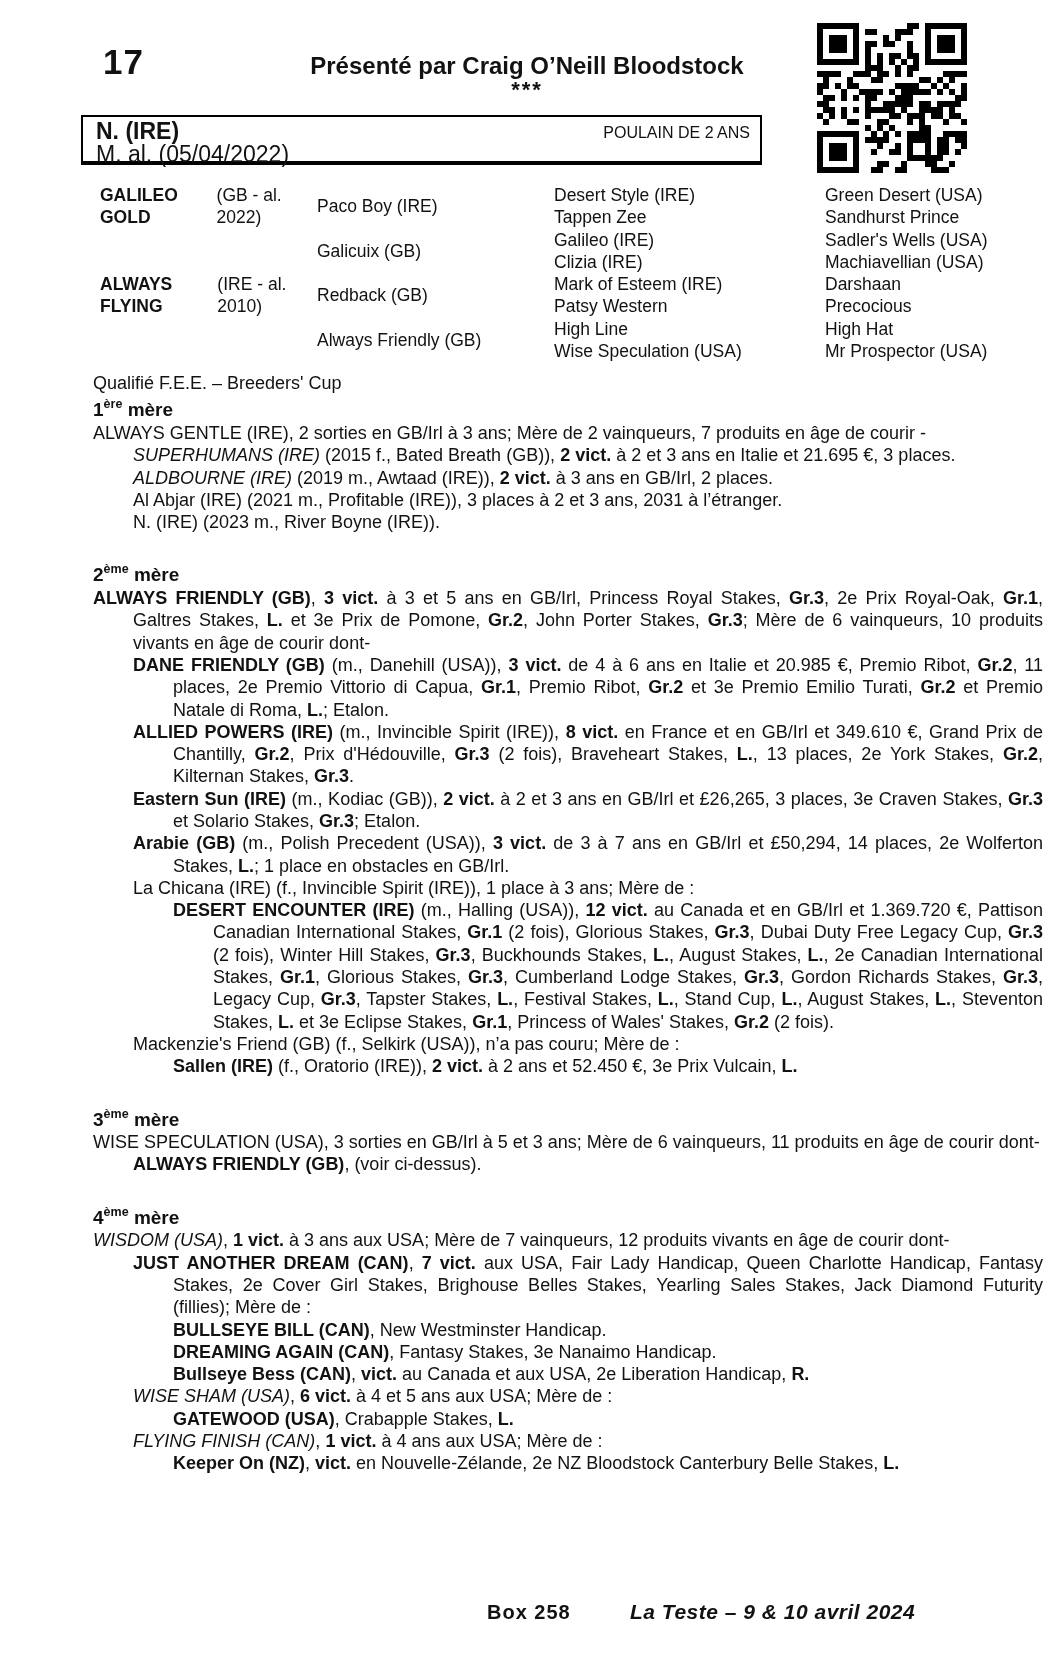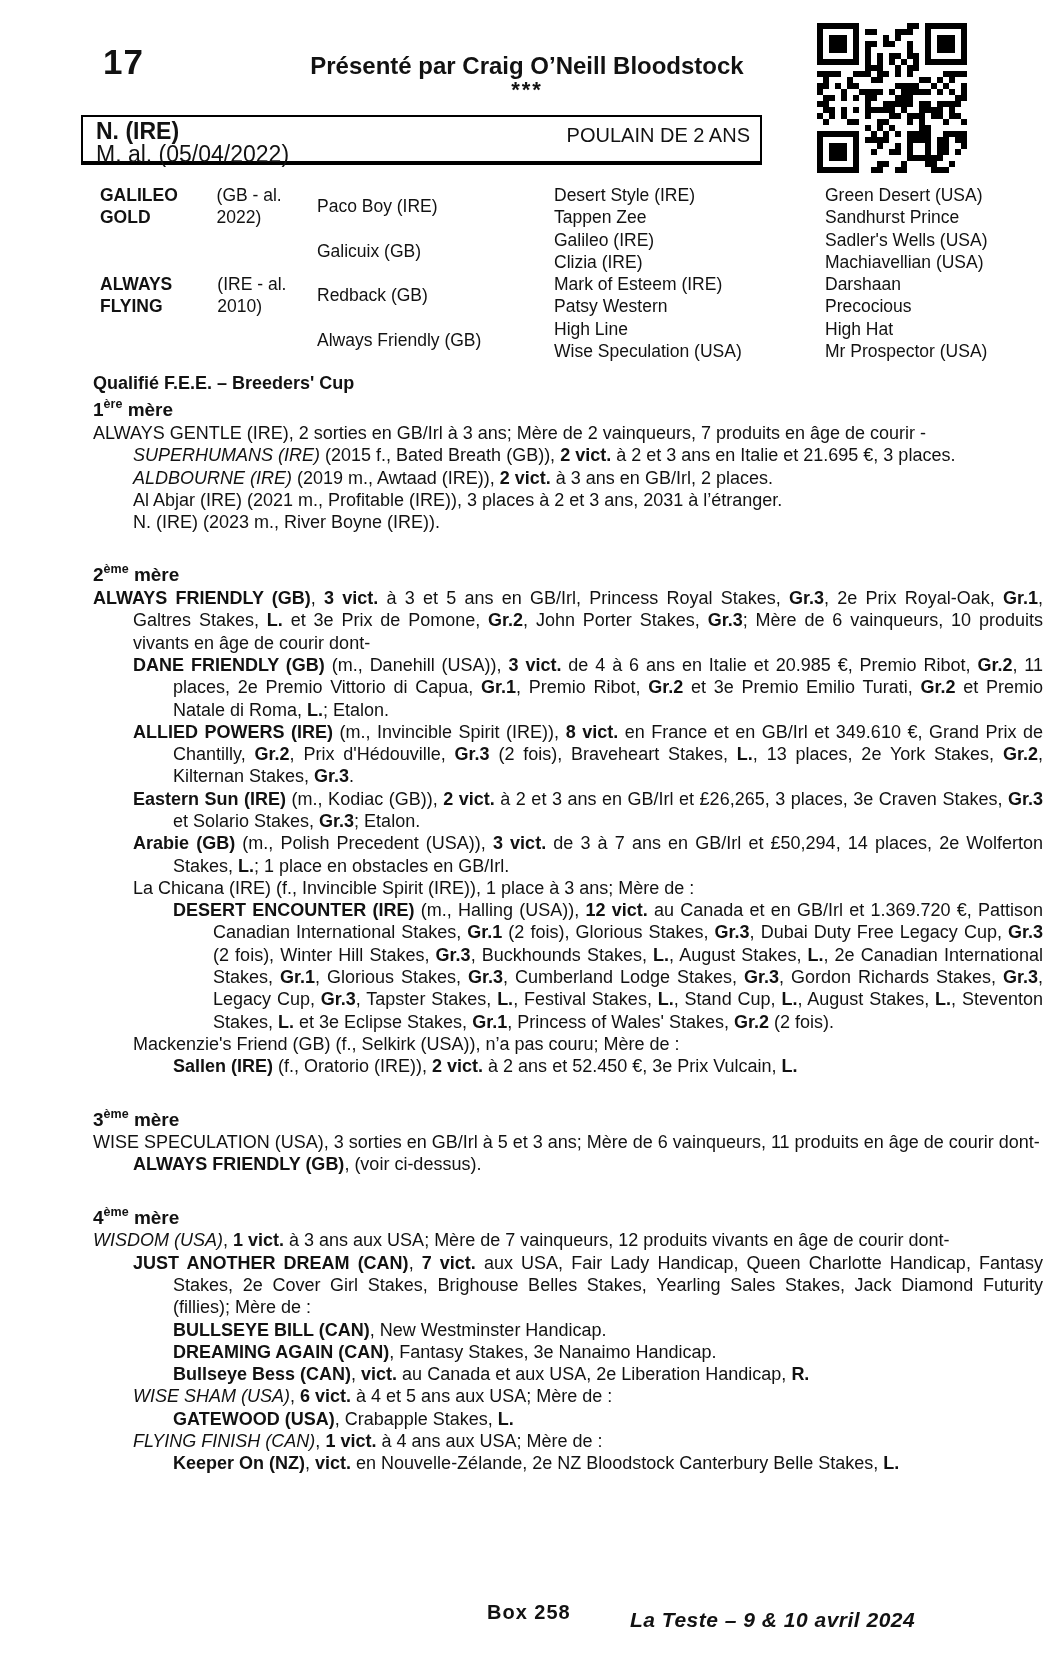--- a/index.html
+++ b/index.html
@@ -6,41 +6,41 @@
   .page{position:relative;width:1063px;height:1654px;background:#ffffff;color:#121212;
         font-family:"Liberation Sans","DejaVu Sans",sans-serif;overflow:hidden;margin:0 auto;}
   .lot{position:absolute;left:103px;top:42px;font-size:35px;font-weight:bold;letter-spacing:1px;}
   .presenter-wrap{position:absolute;left:93px;top:51px;width:868px;text-align:center;}
   .presenter{font-size:24px;font-weight:bold;line-height:30px;}
   .stars{font-size:22px;font-weight:bold;line-height:12px;margin-top:3px;letter-spacing:2px;}
   .namebox{position:absolute;left:81px;top:115px;width:681px;height:50px;box-sizing:border-box;
            border:2px solid #000;border-bottom-width:4px;background:#fff;}
   .horse-name{position:absolute;left:13px;top:1px;font-size:23px;font-weight:bold;}
   .horse-birth{position:absolute;left:13px;top:24px;font-size:23px;}
-  .horse-cat{position:absolute;right:10px;top:7px;font-size:20px;}
+  .horse-cat{position:absolute;right:10px;top:7px;font-size:16px;}
   .qr{position:absolute;left:817px;top:23px;width:150px;height:150px;}
   .ped{position:absolute;left:100px;top:184px;width:900px;display:grid;
        grid-template-columns:217px 237px 271px 1fr;grid-template-rows:repeat(8,22.3px);
        font-size:17.5px;}
   .ped-cell{line-height:22.3px;white-space:nowrap;}
   .ped-sire{display:flex;flex-direction:row;justify-content:center;}
   .ped-sire .nm{font-weight:bold;line-height:22.3px;}
   .ped-sire .og{line-height:22.3px;}
   .ped-mid{display:flex;align-items:center;}
   .bodytext{position:absolute;left:93px;top:372px;width:950px;font-size:18px;line-height:22.3px;}
   .bodytext p{margin:0;text-align:justify;}
-  .qual{width:840px;text-align:center;font-weight:bold;}
+  .qual{width:840px;text-align:center;}
   .mere-h{font-weight:bold;font-size:19px;line-height:22.3px;}
   .mere-h.gap{margin-top:26px;}
   .mere-h sup{font-size:12.5px;position:relative;top:-1px;}
   .p0{padding-left:40px;text-indent:-40px;}
   .p1{padding-left:80px;text-indent:-40px;}
   .p2{padding-left:120px;text-indent:-40px;}
   .footer-box{position:absolute;left:487px;top:1601px;font-size:20px;font-weight:bold;letter-spacing:1px;}
-  .footer-sale{position:absolute;left:630px;top:1600px;font-size:21px;font-weight:bold;font-style:italic;letter-spacing:0.5px;margin-top:8px;}
+  .footer-sale{position:absolute;left:630px;top:1600px;font-size:21px;font-weight:bold;font-style:italic;letter-spacing:0.5px;}
   b{font-weight:bold;} i{font-style:italic;}
 </style>
 </head>
 <body>
 
 <div class="page">
 
   <div class="lot">17</div>
 
   <div class="presenter-wrap">

